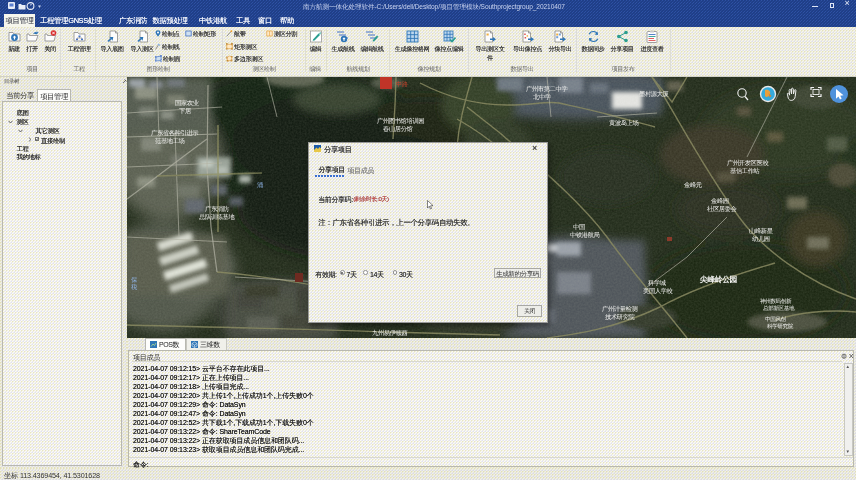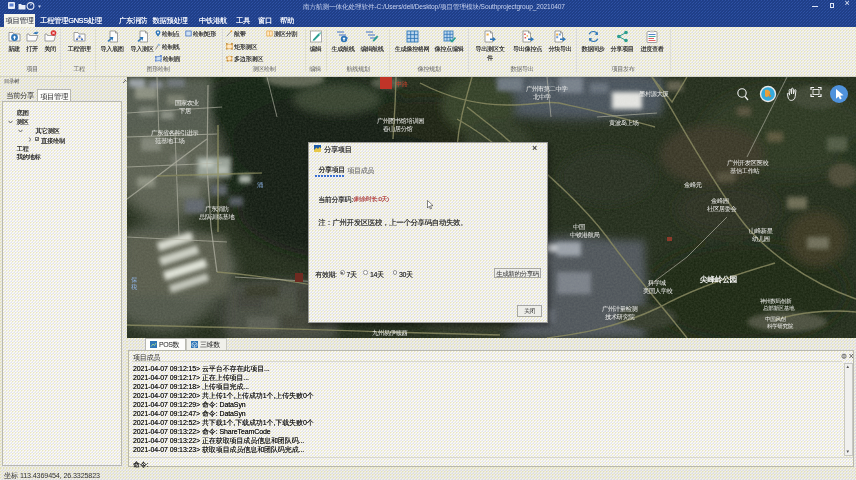--- a/index.html
+++ b/index.html
@@ -508,35 +508,35 @@
 <div class="log" style="top:459.8px">命令:</div>
 <svg class="abs" style="left:841px;top:352.5px" width="13" height="7" viewBox="0 0 13 7">
     <circle cx="3" cy="3.2" r="2.1" fill="none" stroke="#555" stroke-width="0.8"></circle>
     <path d="M3 1.1 L3 5.3" stroke="#555" stroke-width="0.8"></path>
     <path d="M8.5 1 L12 5 M12 1 L8.5 5" stroke="#555" stroke-width="0.9"></path>
   </svg>
 <div class="abs" style="left:843.5px;top:363px;width:9px;height:93px;background:#f0f0ee;border:1px solid #c8c8c2"></div>
 <div class="abs" style="left:845.5px;top:364px;font-size:4.5px;color:#555">▲</div>
 <div class="abs" style="left:845.5px;top:449px;font-size:4.5px;color:#555">▼</div>
 <div id="statusbar" class="abs"></div>
-<div class="abs" style="left:4px;top:470.5px;font-size:7.2px;color:#333;letter-spacing:-0.15px">坐标 113.4369454, 26.3325823</div>
+<div class="abs" style="left:4px;top:470.5px;font-size:7.2px;color:#333;letter-spacing:-0.15px">坐标 113.4369454, 41.5301628</div>
 
 <div id="dlg" class="abs"></div>
 <svg class="abs" style="left:314px;top:145px" width="7" height="7" viewBox="0 0 7 7">
     <rect width="7" height="7" fill="#1a5aa8"></rect>
     <path d="M0 5 L2.5 2.5 L4 4 L5.5 2 L7 3.5 L7 7 L0 7 Z" fill="#e8c84a"></path>
   </svg>
 <div class="dtxt" style="left:324px;top:145px;font-size:7.3px">分享项目</div>
 <div class="dtxt" style="left:532px;top:142.5px;color:#444;font-size:9px;letter-spacing:0">×</div>
 <div class="dtxt" style="left:318.5px;top:165.3px;color:#222">分享项目</div>
 <div class="dtxt" style="left:347.5px;top:165.7px;color:#999">项目成员</div>
 <div class="abs" style="left:315px;top:175.2px;width:29px;height:1.6px;background-image:repeating-linear-gradient(90deg,#3a6fd0 0 1.6px,transparent 1.6px 3px)"></div>
 <div class="dtxt" style="left:318.2px;top:194.8px">当前分享码:</div>
 <div class="dtxt" style="left:353.2px;top:195.2px;color:#e04545;font-size:6px">(剩余时长:0天)</div>
-<div class="dtxt" style="left:318.2px;top:218.4px;font-size:7.5px">注：广州开发区医校，上一个分享码自动失效。</div>
+<div class="dtxt" style="left:318.2px;top:218.4px;font-size:7.5px">注：广东省各种引进示，上一个分享码自动失效。</div>
 <div class="dtxt" style="left:315.3px;top:269.8px">有效期:</div>
 <div class="radio" style="left:340px;top:270.4px"></div>
 <div class="abs" style="left:341.4px;top:271.8px;width:1.8px;height:1.8px;border-radius:50%;background:#555"></div>
 <div class="dtxt" style="left:346.5px;top:269.8px">7天</div>
 <div class="radio" style="left:363.4px;top:270.4px"></div>
 <div class="dtxt" style="left:369.9px;top:269.8px">14天</div>
 <div class="radio" style="left:392.6px;top:270.4px"></div>
 <div class="dtxt" style="left:399.1px;top:269.8px">30天</div>
 <div class="btn" style="left:494px;top:267.9px;width:47px;height:10px;line-height:9px">生成新的分享码</div>
 <div class="btn" style="left:517px;top:304.8px;width:25px;height:12.5px;line-height:11.5px;font-size:6px">关闭</div>

